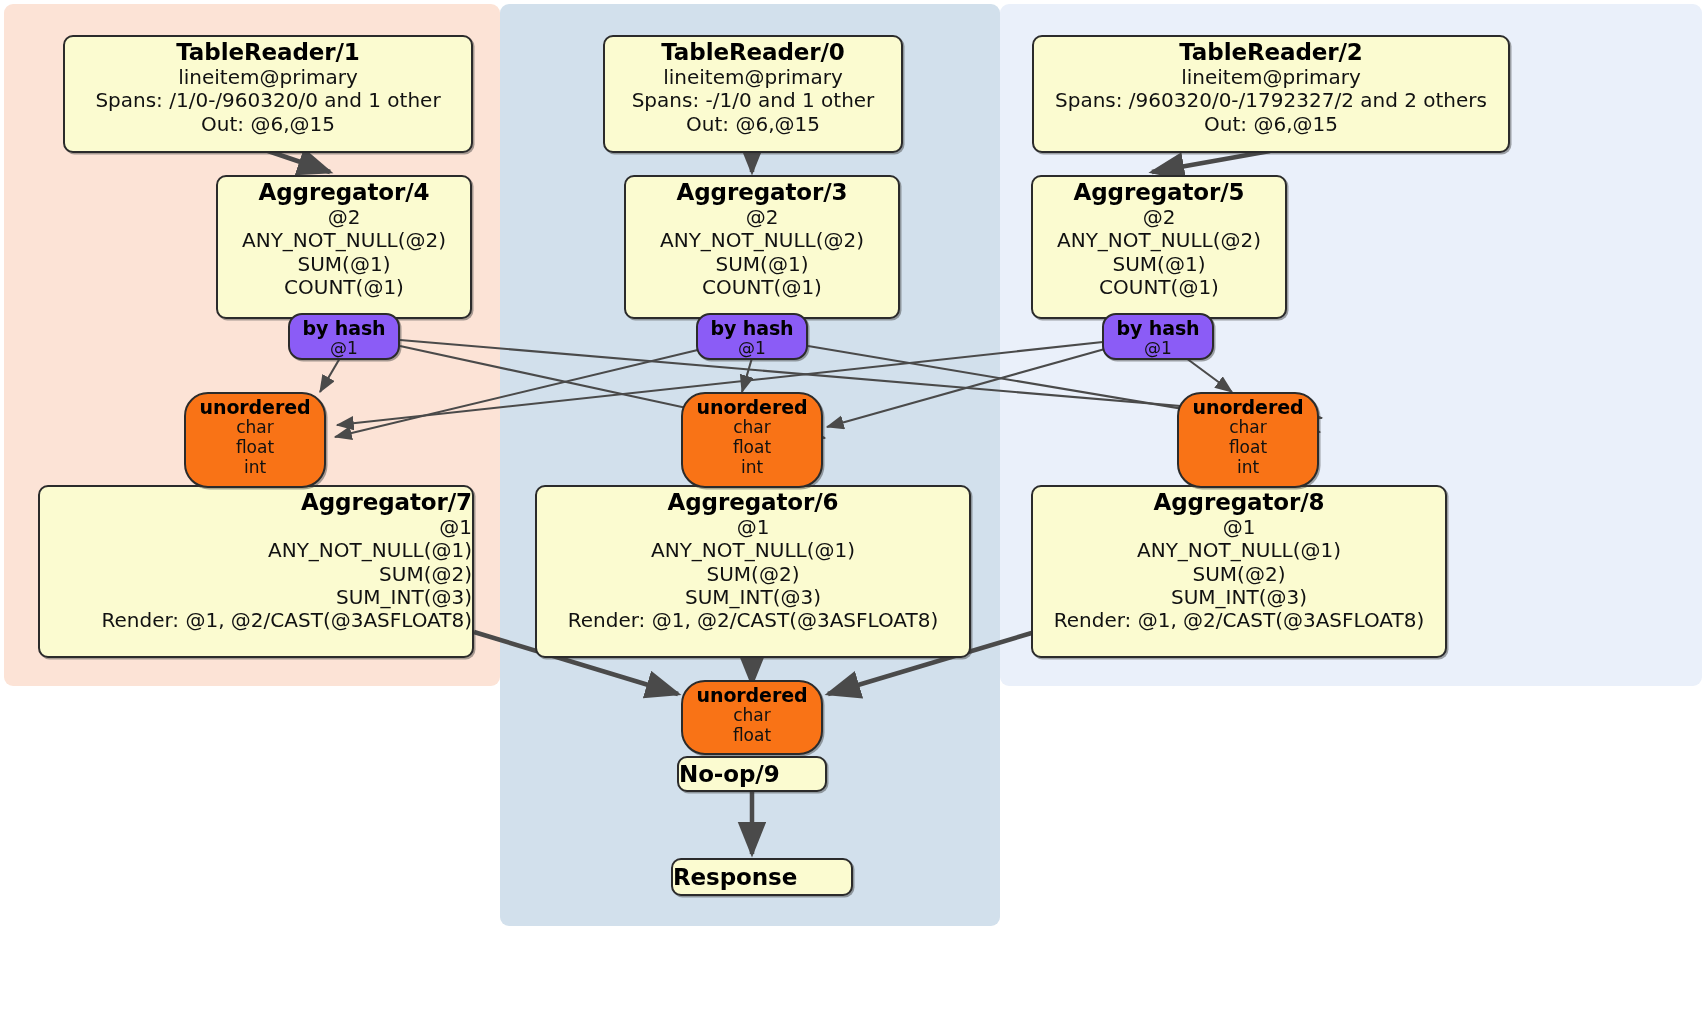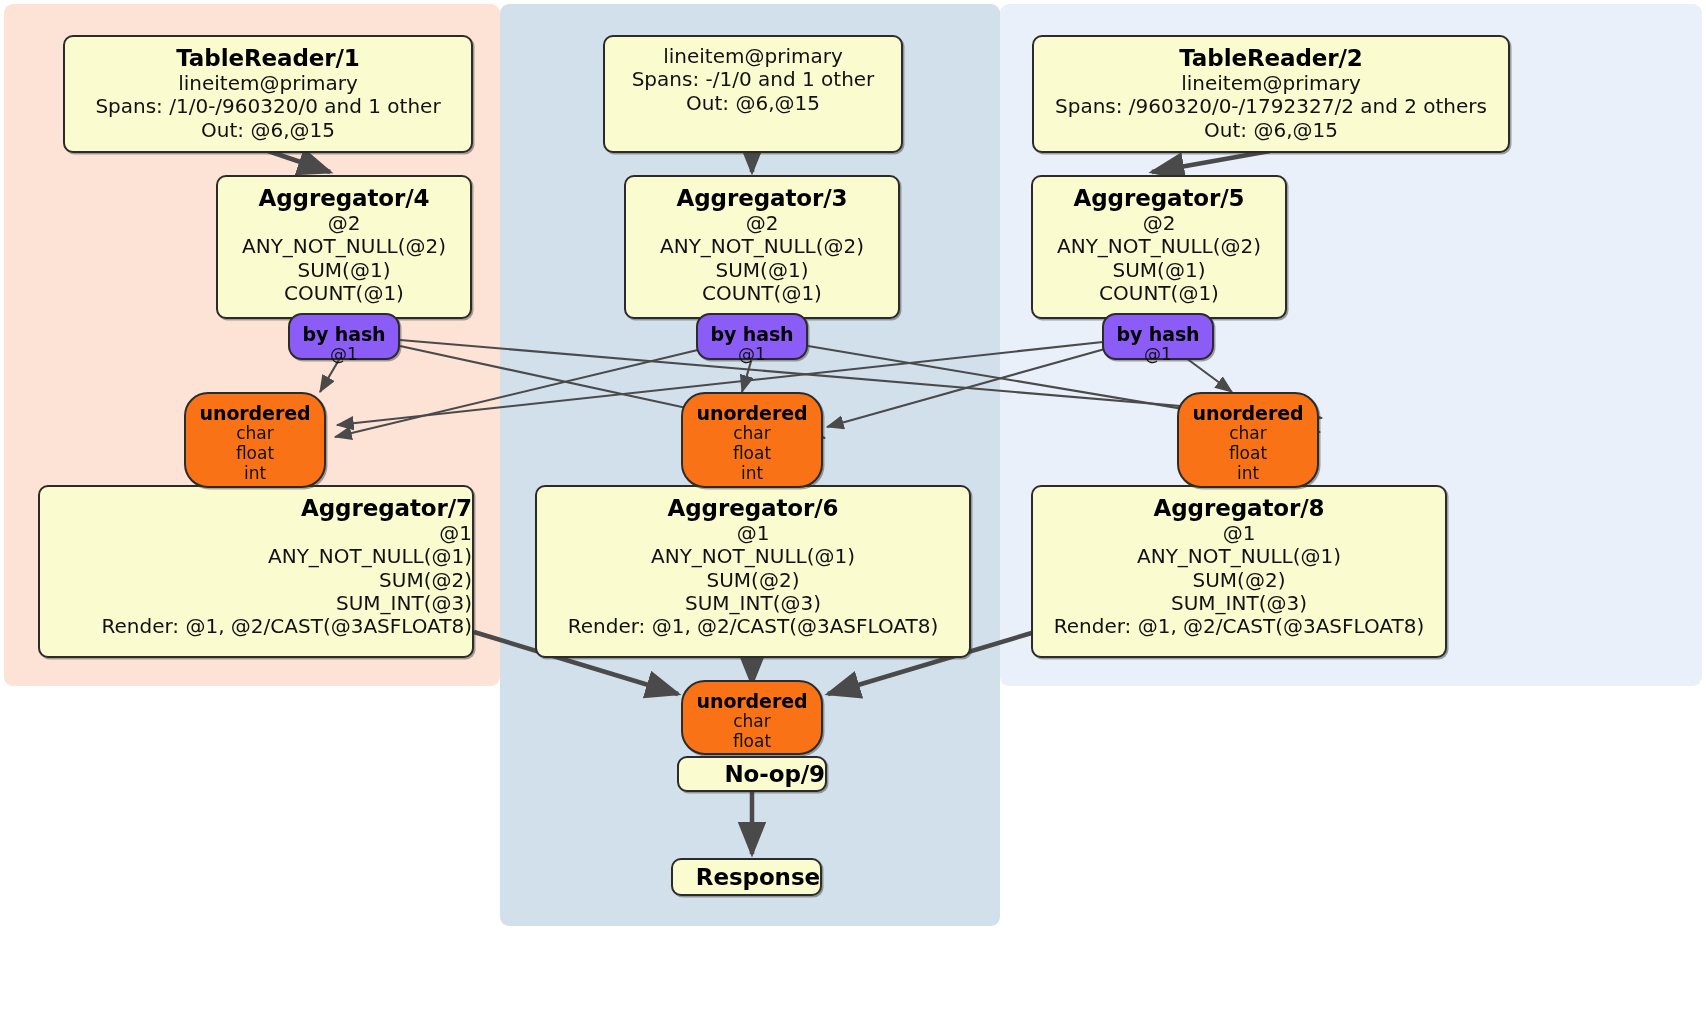--- a/index.html
+++ b/index.html
@@ -39,21 +39,21 @@
     font-family: "DejaVu Sans", "Liberation Sans", sans-serif;
     line-height: 1.1;
     white-space: nowrap;
   }
   .box {
     position: absolute;
     border: 2px solid #2b2b2b;
     border-radius: 10px;
     text-align: center;
     z-index: 10;
-    padding-top: 8px;
+    padding-top: 2px;
     line-height: 1.17;
   }
   .box.proc {
     background: #fbfbd0;
     box-shadow: 1.5px 1.5px 0 rgba(60,60,60,0.45);
   }
   .box.router {
     background: #8b5cf6;
     border-radius: 14px;
     box-shadow: 1.5px 1.5px 0 rgba(60,60,60,0.45);
@@ -83,21 +83,21 @@
   .box.router .box-line,
   .box.synch .box-line {
     font-size: 17px;
   }
   .box.single .box-title {
     font-size: 23px;
   }
   .box.single {
     display: flex;
     align-items: center;
-    justify-content: flex-end;
+    justify-content: flex-start;
     padding-top: 0;
   }
 </style>
 </head>
 <body>
 
 <div id="canvas">
 
   <div class="node-panel" style="left:4px; top:4px; width:496px; height:682px; background:#fce3d6;">
   </div>
@@ -153,20 +153,21 @@
   </svg>
 
   <div class="box proc" style="left:63px; top:35px; width:410px; height:118px;">
     <span class="box-title">TableReader/1</span>
     <span class="box-line">lineitem@primary</span>
     <span class="box-line">Spans: /1/0-/960320/0 and 1 other</span>
     <span class="box-line">Out: @6,@15</span>
   </div>
 
   <div class="box proc" style="left:603px; top:35px; width:300px; height:118px;">
+    <span class="box-title">TableReader/0</span>
     <span class="box-line">lineitem@primary</span>
     <span class="box-line">Spans: -/1/0 and 1 other</span>
     <span class="box-line">Out: @6,@15</span>
   </div>
 
   <div class="box proc" style="left:1032px; top:35px; width:478px; height:118px;">
     <span class="box-title">TableReader/2</span>
     <span class="box-line">lineitem@primary</span>
     <span class="box-line">Spans: /960320/0-/1792327/2 and 2 others</span>
     <span class="box-line">Out: @6,@15</span>
@@ -262,17 +263,17 @@
   <div class="box synch" style="left:681px; top:680px; width:142px; height:75px; z-index:12;">
     <span class="box-title">unordered</span>
     <span class="box-line">char</span>
     <span class="box-line">float</span>
   </div>
 
   <div class="box proc single" style="left:677px; top:756px; width:150px; height:36px; z-index:13;">
     <span class="box-title">No-op/9</span>
   </div>
 
-  <div class="box proc single" style="left:671px; top:858px; width:151px; height:38px; z-index:13;">
+  <div class="box proc single" style="left:671px; top:858px; width:182px; height:38px; z-index:13;">
     <span class="box-title">Response</span>
   </div>
 
 </div>
 
 </body></html>

